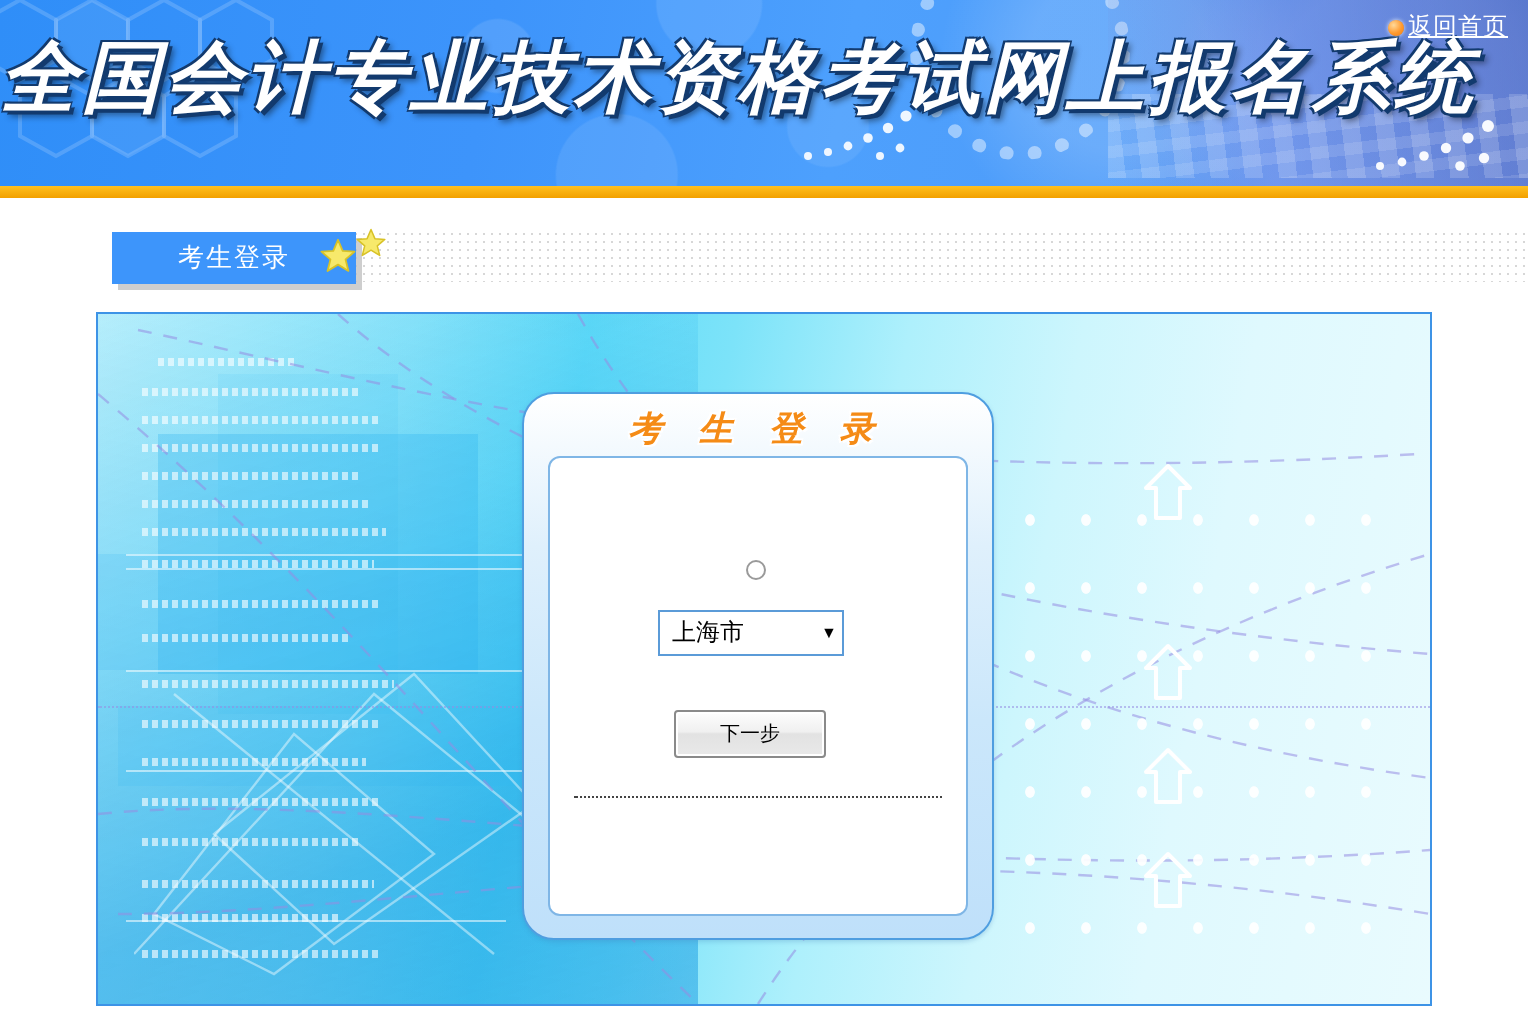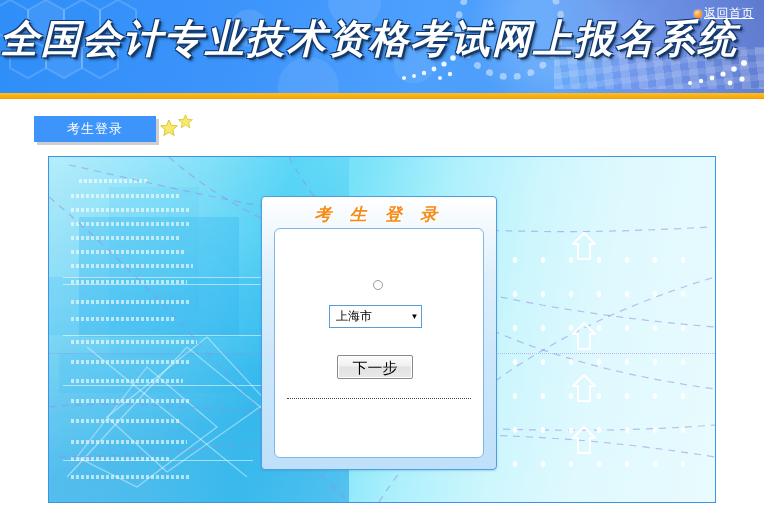--- a/index.html
+++ b/index.html
@@ -85,21 +85,21 @@
     position:absolute;left:0;top:99px;width:764px;height:52px;
     background:#ffffff;
   }
   .tab-dotted{
     position:absolute;left:160px;top:16px;width:604px;height:26px;
     background-image:radial-gradient(#c9c9c9 .6px, transparent .7px);
     background-size:4px 4px;
     opacity:.75;
   }
   .tab{
-    position:absolute;left:34px;top:116px;width:122px;height:26px;
+    position:absolute;left:56px;top:116px;width:122px;height:26px;
     background:#3d95fb;
     color:#ffffff;font-size:13px;letter-spacing:1px;
     display:flex;align-items:center;justify-content:center;
     box-shadow:3px 3px 0 rgba(190,190,190,.75);
     cursor:pointer;
   }
   .star{position:absolute;display:block;}
   .star svg{display:block;}
 
   
@@ -143,21 +143,21 @@
   .content .curves{position:absolute;left:0;top:0;width:666px;height:345px;}
   .content .hline{
     position:absolute;left:0;width:666px;height:0;
     border-top:1px dotted rgba(150,140,225,.55);
   }
 
   
   .panel{
     position:absolute;left:261px;top:196px;width:234px;height:272px;
     border:1px solid #4f9ee0;
-    border-radius:4px;
+    border-radius:16px;
     background:linear-gradient(#ffffff 0%, #dff0fc 28%, #cbe7fb 60%, #bfe0fa 100%);
     box-shadow:0 1px 2px rgba(60,120,180,.25);
   }
   .panel-title{
     position:absolute;left:0;top:6px;width:234px;text-align:center;
     font-family:"Liberation Serif","DejaVu Serif",serif;
     font-weight:bold;font-style:italic;font-size:17px;letter-spacing:7px;
     color:#f58b16;
     text-shadow:
       1px 1px 0 #ffffff, -1px -1px 0 #ffffff, 1px -1px 0 #ffffff, -1px 1px 0 #ffffff,
@@ -187,22 +187,22 @@
   }
   .select-wrap .arrow{
     width:17px;height:19px;display:flex;align-items:center;justify-content:center;
     font-size:8px;color:#000000;
   }
   .next-btn{
     position:absolute;left:62px;top:126px;width:74px;height:22px;
     border:1px solid #8a8a8a;border-radius:2px;
     background:linear-gradient(#fdfdfd 0%,#f0f0f0 45%,#e2e2e2 50%,#e9e9e9 100%);
     box-shadow:inset 0 0 0 1px #ffffff;
-    font-size:15px;color:#000000;
-    display:flex;align-items:flex-end;justify-content:center;cursor:pointer;
+    font-size:10px;color:#000000;
+    display:flex;align-items:center;justify-content:center;cursor:pointer;
   }
   .divider{
     position:absolute;left:12px;top:169px;width:184px;height:0;
     border-top:1px dotted #444444;
   }
 </style>
 </head>
 <body>
 
 <div class="page">

